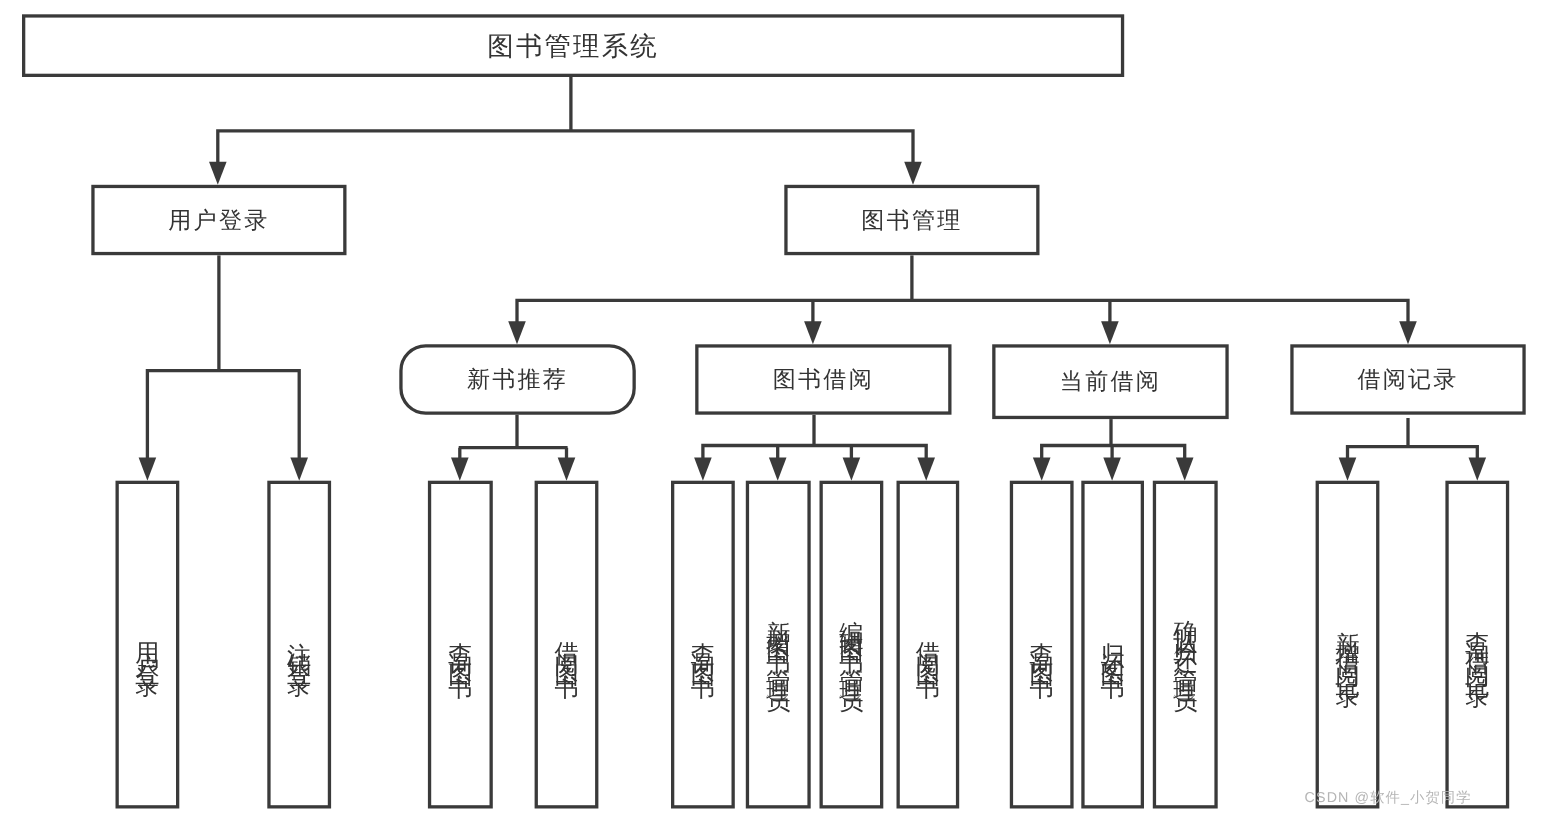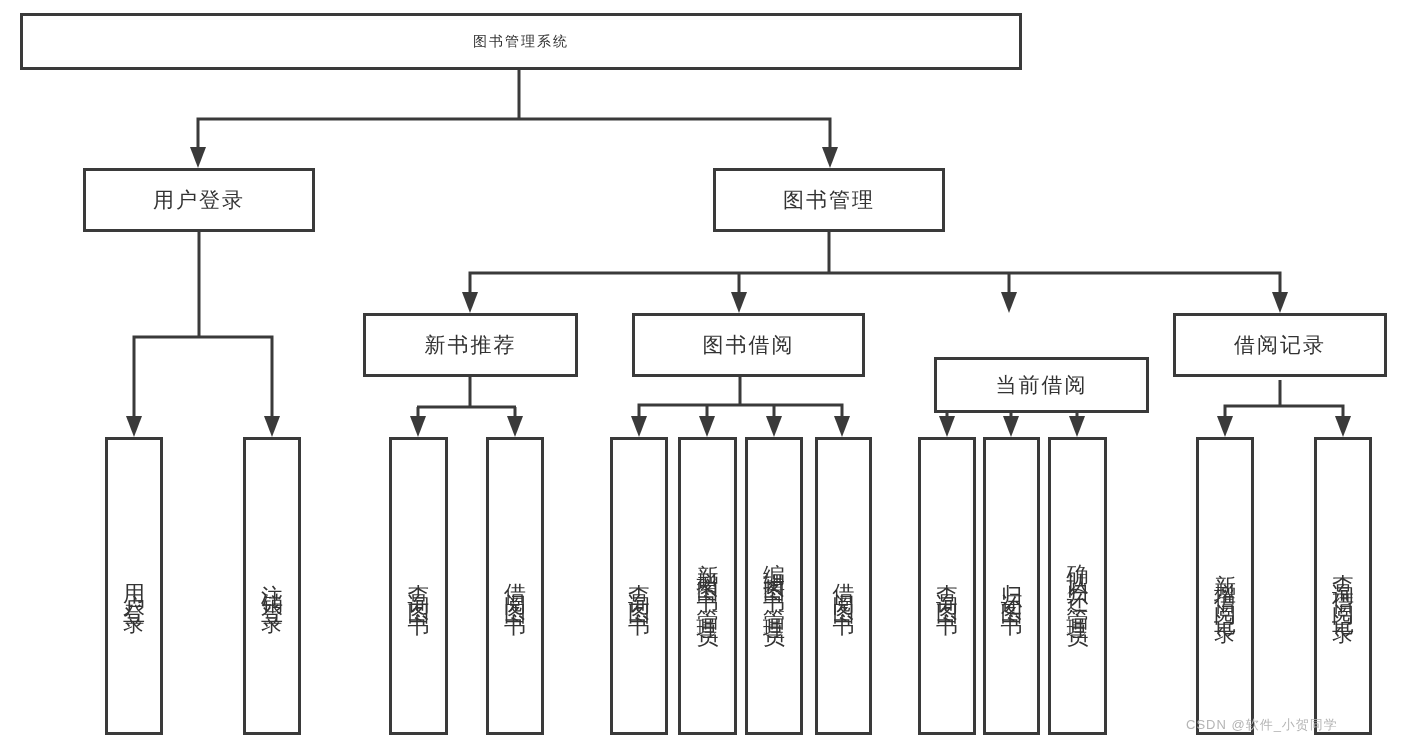--- a/index.html
+++ b/index.html
@@ -32,21 +32,21 @@
     align-items: center;
     justify-content: center;
     z-index: 2;
   }
   .node .lbl {
     color: #333333;
     font-size: 21px;
     letter-spacing: 2px;
     white-space: nowrap;
   }
-  .root .lbl { font-size: 14px; }
+  .root .lbl { font-size: 24px; }
   .vnode .lbl {
     writing-mode: vertical-rl;
     text-orientation: mixed;
     font-size: 22px;
     letter-spacing: 10px;
     line-height: 1;
     white-space: normal;
   }
   .vnode.dense .lbl { letter-spacing: 9px; }
   #watermark {
@@ -116,27 +116,27 @@
     <span class="lbl">图书管理系统</span>
   </div>
 
   <div class="node" style="left:83px; top:168px; width:232px; height:64px;">
     <span class="lbl">用户登录</span>
   </div>
   <div class="node" style="left:713px; top:168px; width:232px; height:64px;">
     <span class="lbl">图书管理</span>
   </div>
 
-  <div class="node" style="left:363px; top:313px; width:215px; height:64px;">
+  <div class="node" style="left:363px; top:313px; width:215px; height:64px;border-radius:24px;">
     <span class="lbl">新书推荐</span>
   </div>
   <div class="node" style="left:632px; top:313px; width:233px; height:64px;">
     <span class="lbl">图书借阅</span>
   </div>
-  <div class="node" style="left:934px; top:313px; width:215px; height:56px;margin-top:44px;">
+  <div class="node" style="left:902px; top:313px; width:215px; height:68px;">
     <span class="lbl">当前借阅</span>
   </div>
   <div class="node" style="left:1173px; top:313px; width:214px; height:64px;">
     <span class="lbl">借阅记录</span>
   </div>
 
   <div class="node vnode" style="left:105px; top:437px; width:58px; height:298px;">
     <span class="lbl">用户登录</span>
   </div>
   <div class="node vnode" style="left:243px; top:437px; width:58px; height:298px;">

